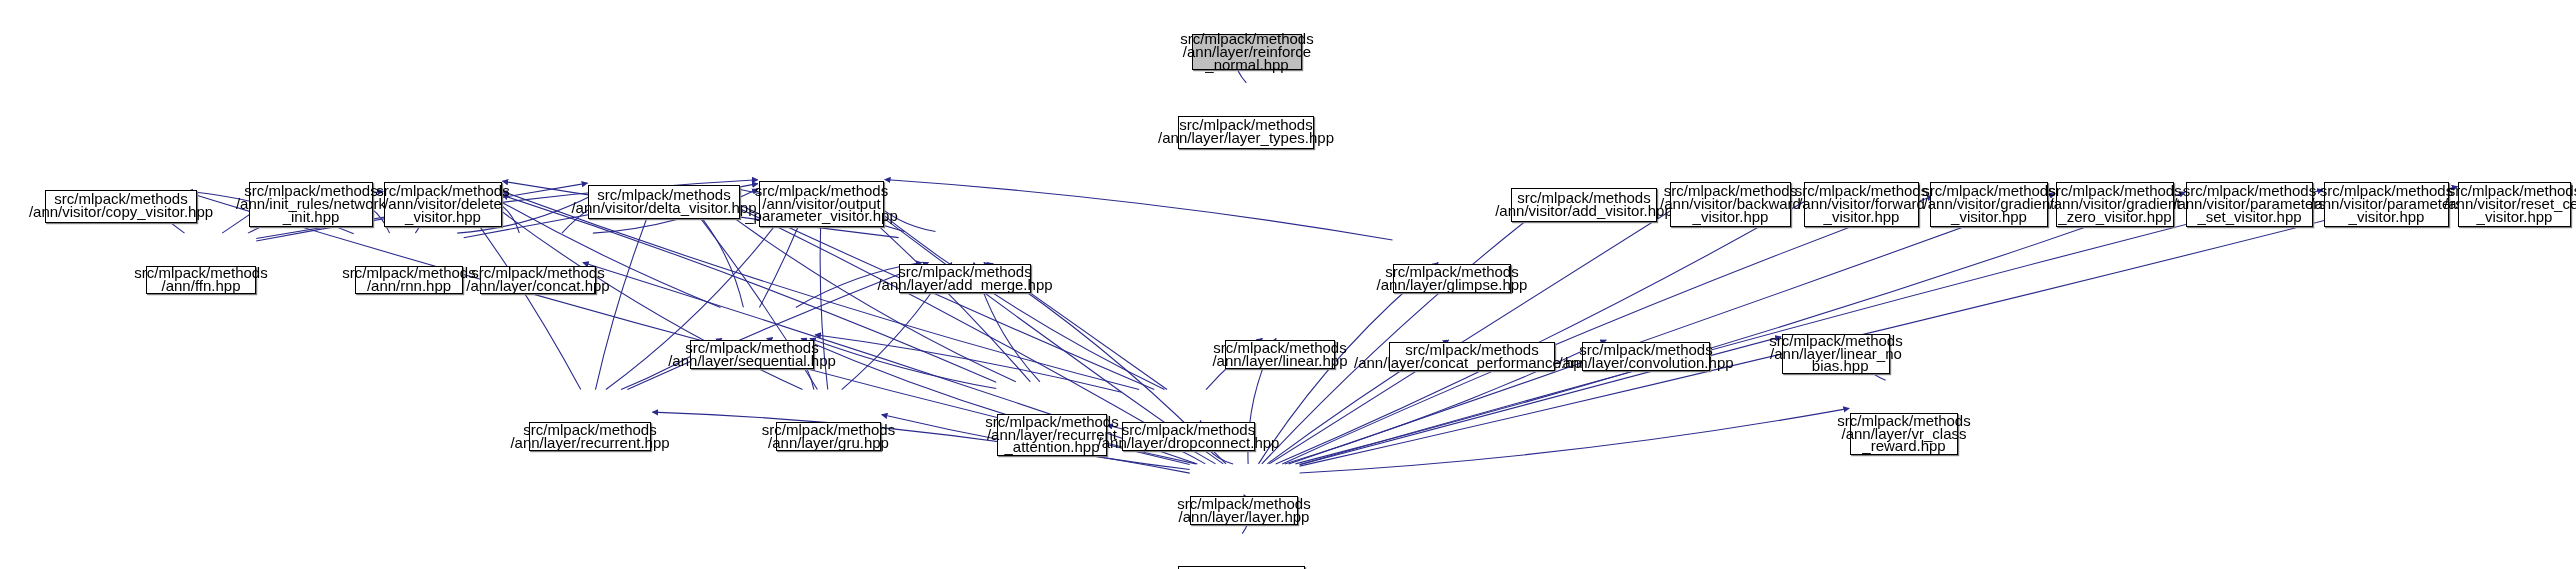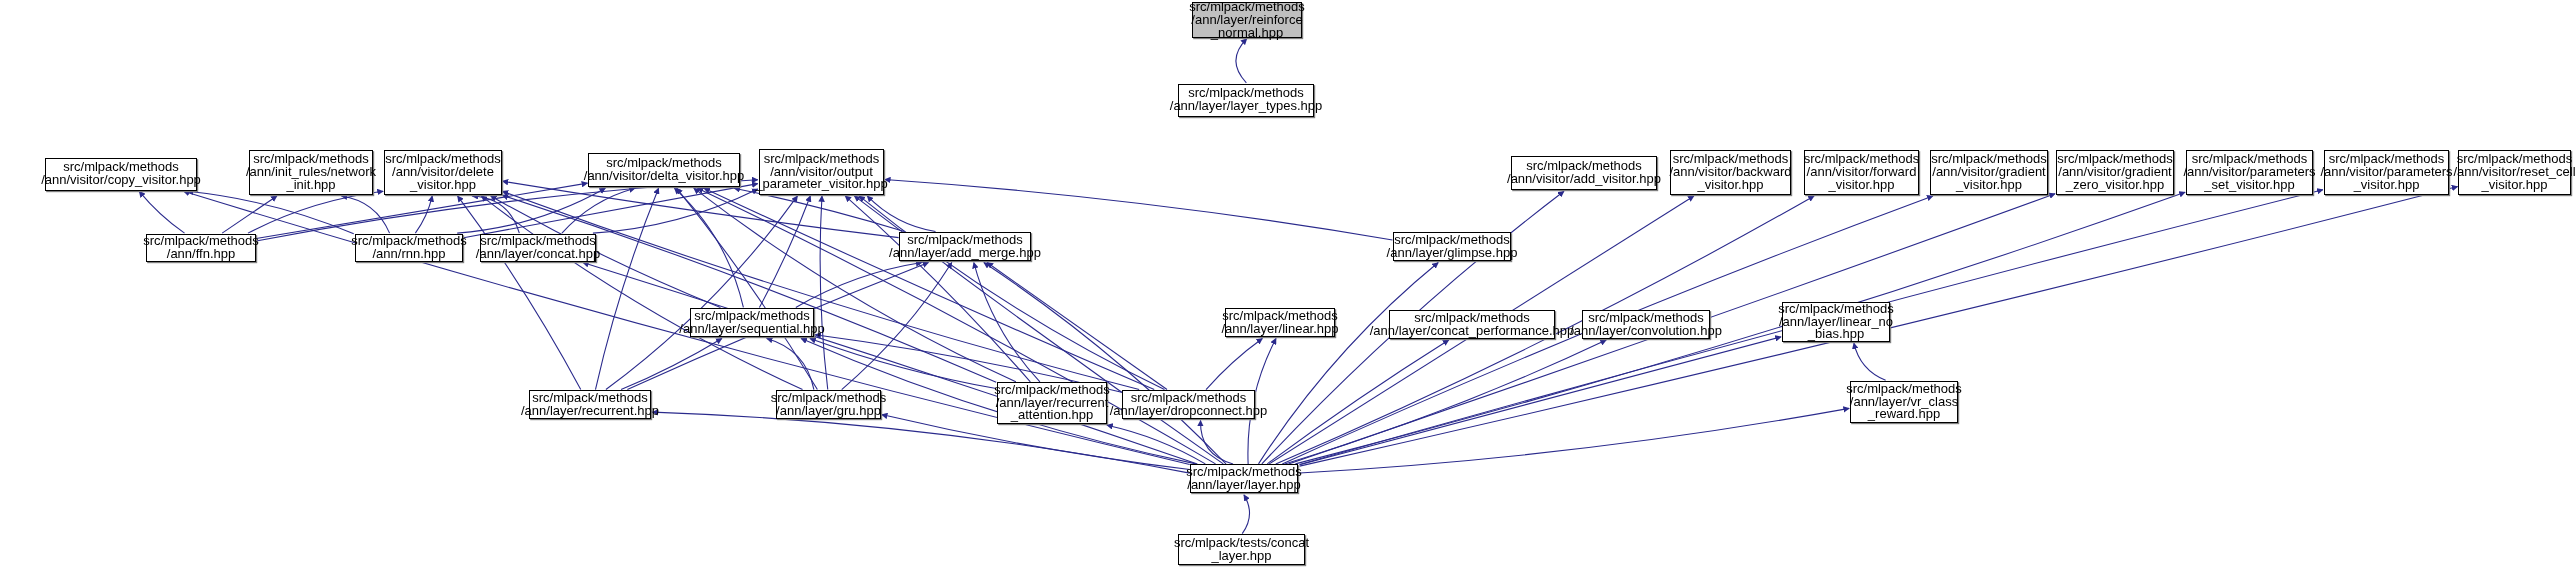--- a/index.html
+++ b/index.html
@@ -22,30 +22,31 @@
     top: 0;
     width: 2576px;
     height: 570px;
   }
   .node {
     position: absolute;
     box-sizing: border-box;
     border: 0.8px solid #000000;
     background: #ffffff;
     color: #000000;
-    font-size: 13px;
+    font-size: 15px;
     line-height: 12.8px;
     text-align: center;
     display: flex;
     flex-direction: column;
     align-items: center;
     justify-content: center;
     white-space: pre;
     box-shadow: 1.2px 1.2px 0 0 #808080;
     z-index: 5;
+    margin-top: 32px;
   }
   .node.highlight {
     background: #bfbfbf;
   }
   .node .lbl {
     display: block;
     padding: 0 2.3px;
   }
 </style>
 </head>

